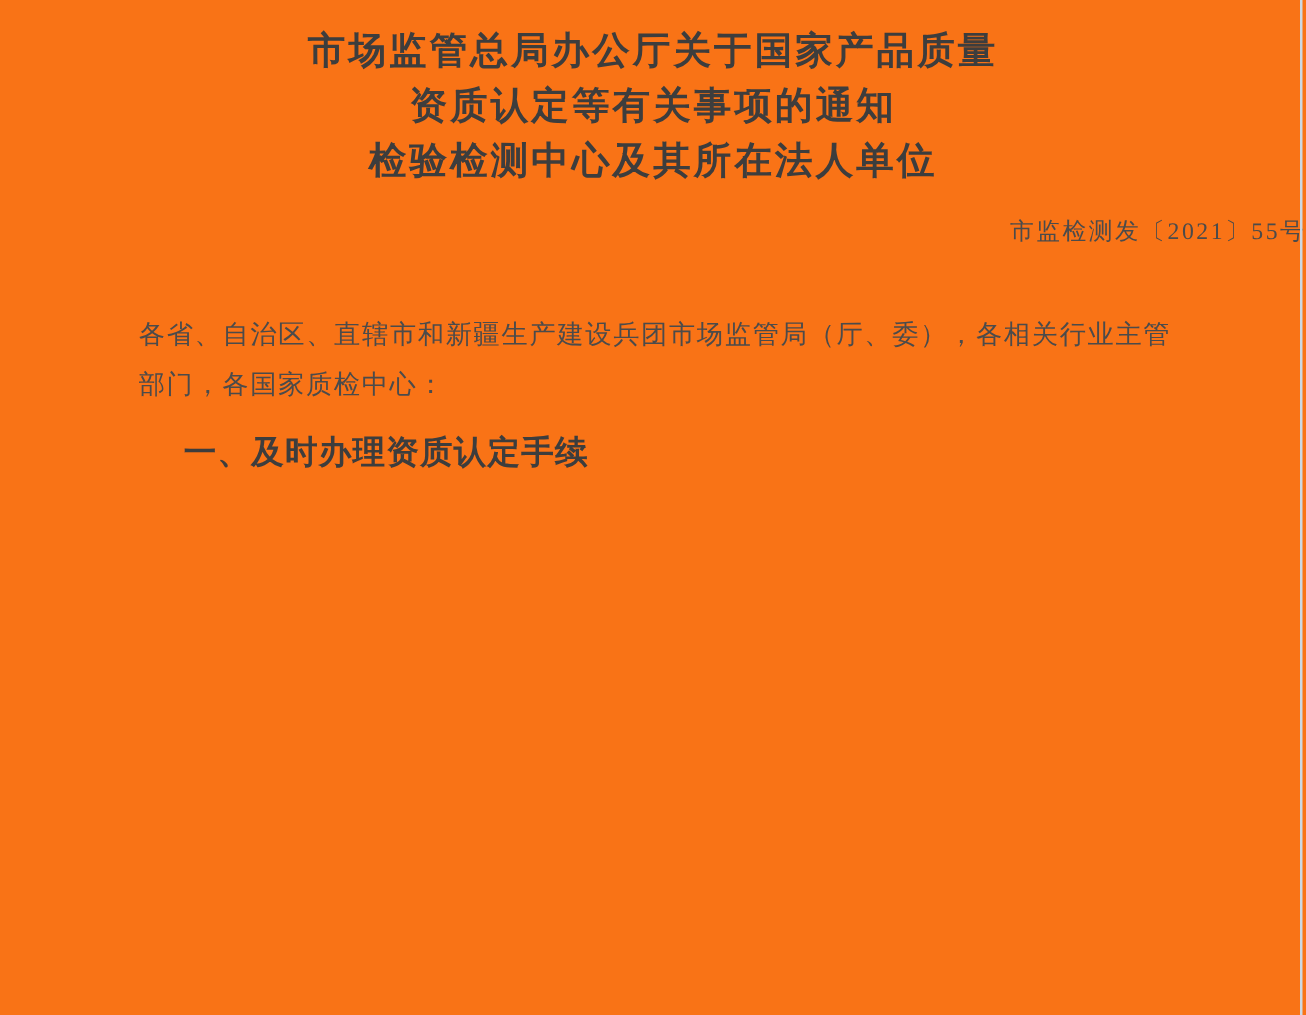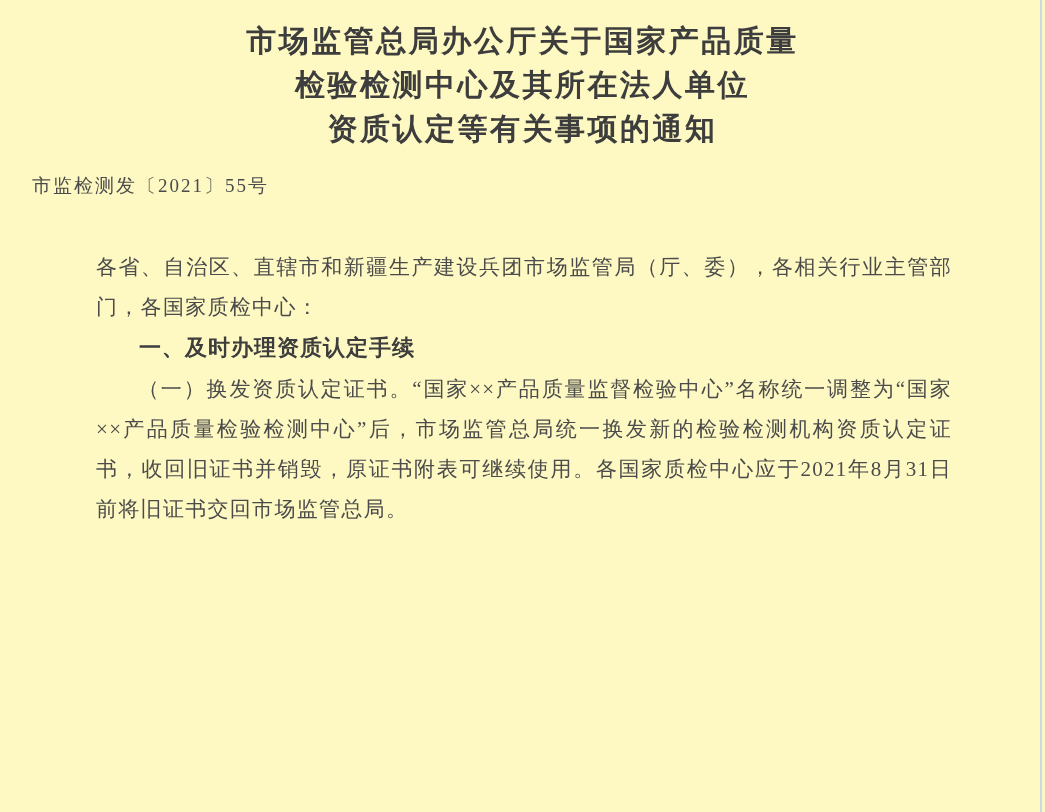--- a/index.html
+++ b/index.html
@@ -4,66 +4,65 @@
 <style>
   html, body {
     margin: 0;
     padding: 0;
     background: #ffffff;
   }
   .page {
     position: relative;
     width: 1045px;
     height: 812px;
-    background: #fef9c3;
+    background: #f97316;
     overflow: hidden;
     font-family: "Liberation Serif", "DejaVu Serif", serif;
   }
   .title {
     margin: 0;
     padding-top: 19px;
     text-align: center;
     font-family: "Liberation Sans", "DejaVu Sans", sans-serif;
     font-weight: bold;
     color: #3d3d3d;
     font-size: 30px;
     line-height: 44px;
     letter-spacing: 2.5px;
   }
   .title-line { display: block; }
   .doc-number {
     margin-top: 24px;
-    text-align: left;
+    text-align: right;
     font-size: 19px;
     line-height: 21px;
     letter-spacing: 2px;
     color: #4b4b4b;
-    padding-left: 32px;
   }
   .doc-body {
     margin-left: 95px;
     margin-top: 51px;
     width: 858px;
     color: #4b4b4b;
     font-size: 21px;
     line-height: 40px;
     letter-spacing: 1.3px;
     text-align: justify;
     text-justify: inter-character;
   }
   .para {
-    margin: 1px;
+    margin: 16px;
     text-indent: 2em;
   }
   .para.no-indent { text-indent: 0; }
   .section-heading {
     margin: 0;
-    font-size: 22px;
+    font-size: 26px;
     font-weight: bold;
-    font-family: Liberation Serif, serif;
+    font-family: Liberation Mono, monospace;
     color: #3d3d3d;
     text-indent: 2em;
     line-height: 40px;
     letter-spacing: 1px;
   }
   .edge-line {
     position: absolute;
     top: 0;
     left: 1040px;
     width: 2px;
@@ -71,27 +70,26 @@
     background: #ccd8e3;
   }
 </style>
 </head>
 <body>
 
 <div class="page">
 
   <h1 class="title">
     <span class="title-line">市场监管总局办公厅关于国家产品质量</span>
+    <span class="title-line">资质认定等有关事项的通知</span>
     <span class="title-line">检验检测中心及其所在法人单位</span>
-    <span class="title-line">资质认定等有关事项的通知</span>
   </h1>
 
   <div class="doc-number">市监检测发〔2021〕55号</div>
 
   <div class="doc-body">
     <p class="para no-indent">各省、自治区、直辖市和新疆生产建设兵团市场监管局（厅、委），各相关行业主管部门，各国家质检中心：</p>
     <h2 class="section-heading">一、及时办理资质认定手续</h2>
-    <p class="para">（一）换发资质认定证书。“国家××产品质量监督检验中心”名称统一调整为“国家××产品质量检验检测中心”后，市场监管总局统一换发新的检验检测机构资质认定证书，收回旧证书并销毁，原证书附表可继续使用。各国家质检中心应于2021年8月31日前将旧证书交回市场监管总局。</p>
   </div>
 
   <div class="edge-line"></div>
 
 </div>
 
 </body></html>

